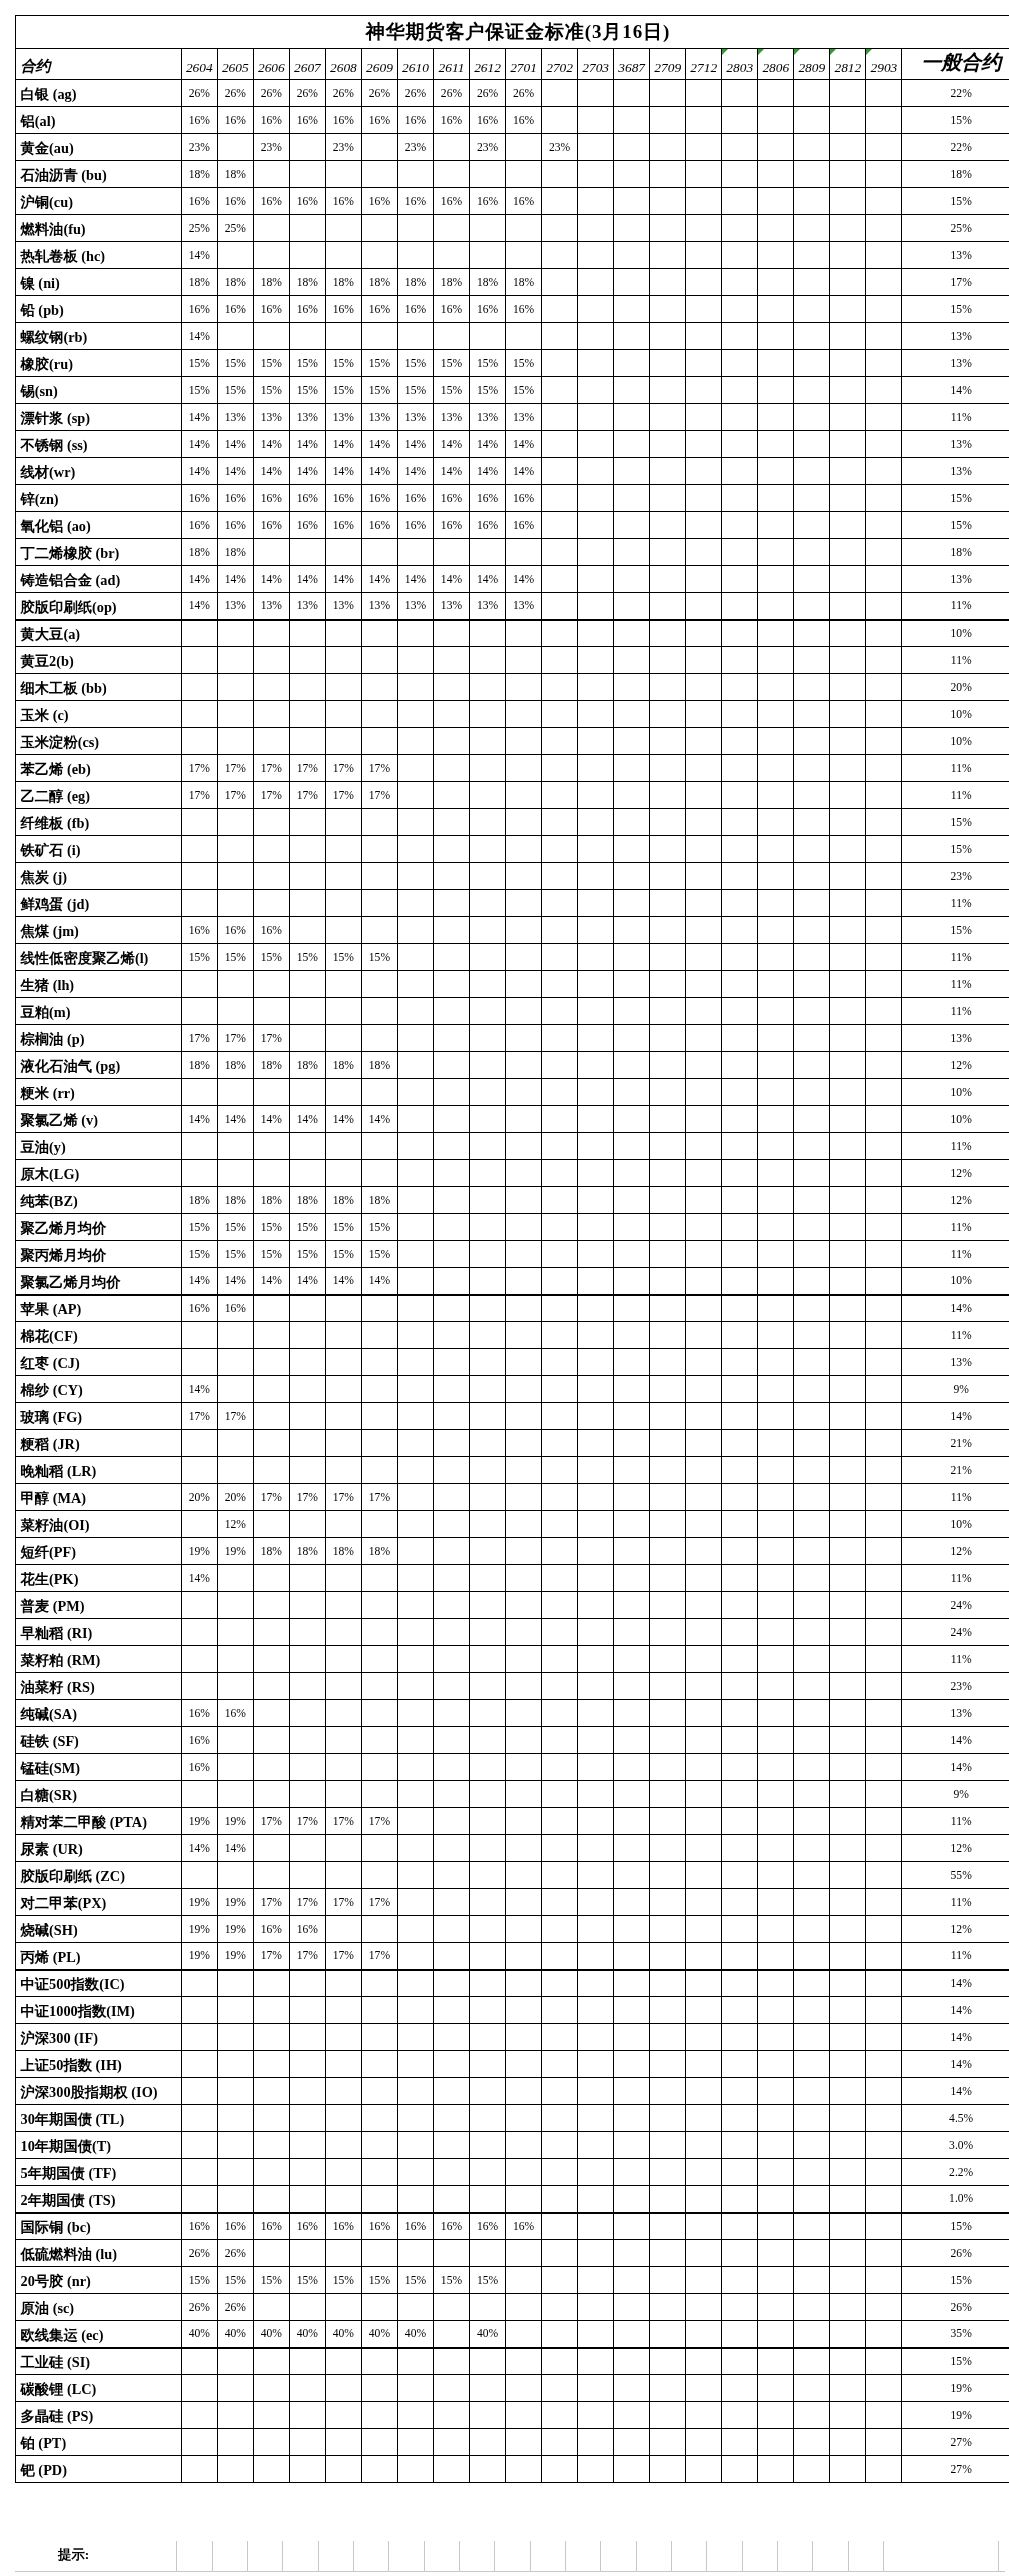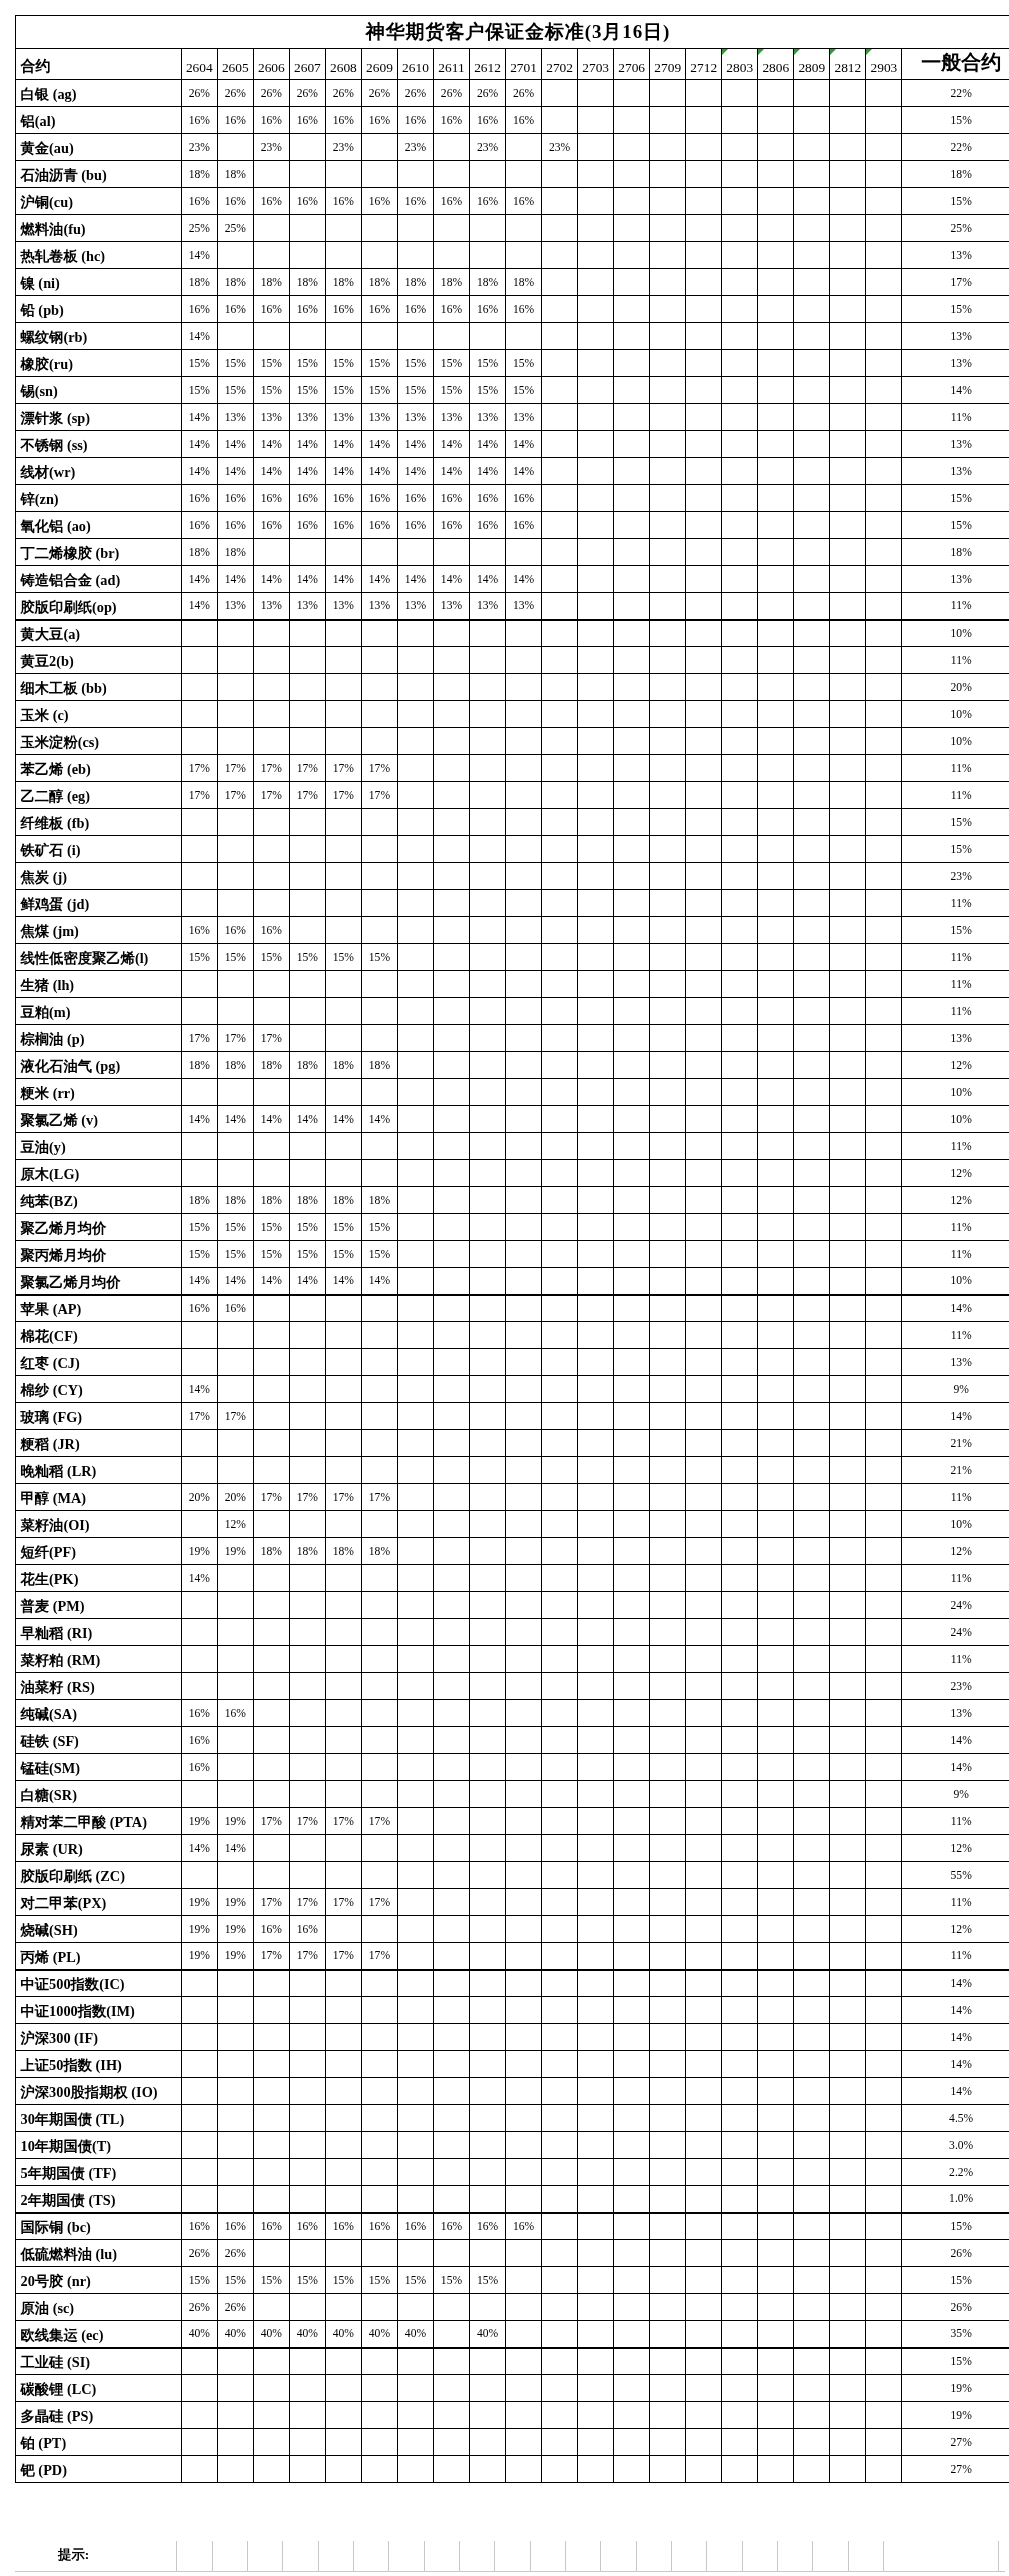--- a/index.html
+++ b/index.html
@@ -37,20 +37,21 @@
   }
   tr.header-row th {
     height: 27px;
     border: 0.9px solid #000000;
     font-weight: normal;
     font-size: 13.4px;
     text-align: center;
     vertical-align: bottom;
     padding: 0 0 3.6px 0;
     position: relative;
+    font-style: italic;
   }
   tr.header-row th.hdr-contract {
     text-align: left;
     padding-left: 4.5px;
     font-size: 15px;
     font-weight: bold;
   }
   tr.header-row th.hdr-general {
     font-size: 20px;
     font-weight: bold;
@@ -144,21 +145,21 @@
           <th class="hdr-month">2606</th>
           <th class="hdr-month">2607</th>
           <th class="hdr-month">2608</th>
           <th class="hdr-month">2609</th>
           <th class="hdr-month">2610</th>
           <th class="hdr-month">2611</th>
           <th class="hdr-month">2612</th>
           <th class="hdr-month">2701</th>
           <th class="hdr-month">2702</th>
           <th class="hdr-month">2703</th>
-          <th class="hdr-month">2706</th>
+          <th class="hdr-month">3687</th>
           <th class="hdr-month">2709</th>
           <th class="hdr-month">2712</th>
           <th class="hdr-month"><span class="corner-mark"></span>2803</th>
           <th class="hdr-month"><span class="corner-mark"></span>2806</th>
           <th class="hdr-month"><span class="corner-mark"></span>2809</th>
           <th class="hdr-month"><span class="corner-mark"></span>2812</th>
           <th class="hdr-month"><span class="corner-mark"></span>2903</th>
           <th class="hdr-general">一般合约</th>
         </tr>
     </thead>

